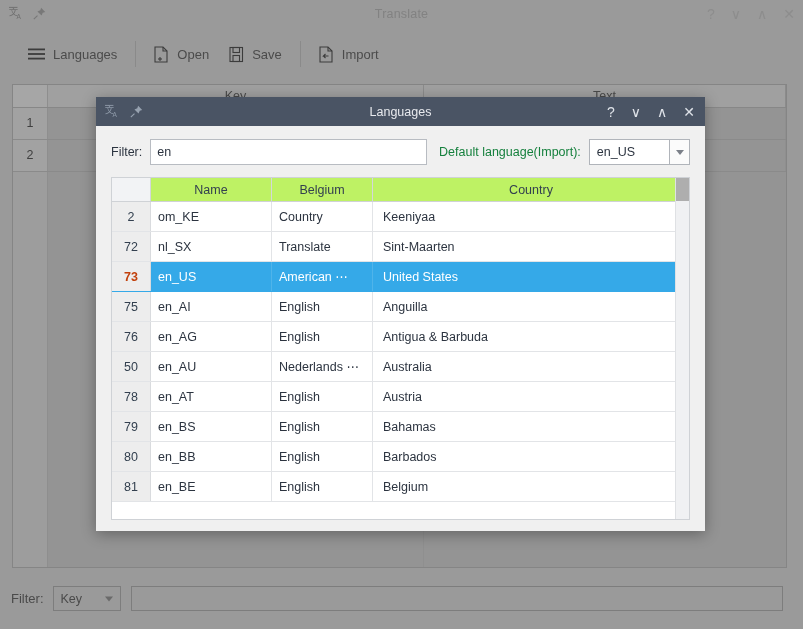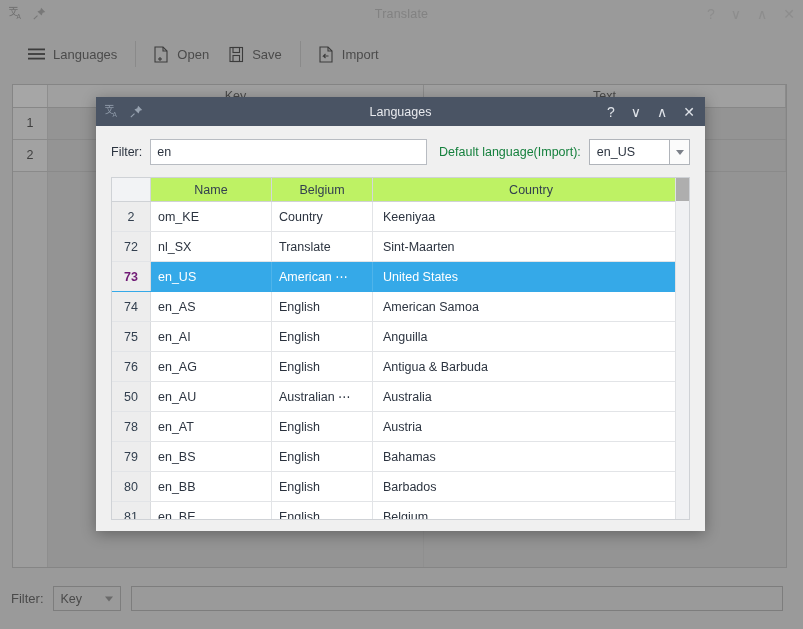--- a/index.html
+++ b/index.html
@@ -346,21 +346,21 @@
     border-right: 1px solid #d9dbde;
   }
   .ltable tbody tr.sel td {
     background: #35a9e8;
     color: #ffffff;
     border-right: 1px solid #4fb4ea;
     border-bottom: 1px solid #35a9e8;
   }
   .ltable tbody tr.sel td.rowhead {
     background: #ededed;
-    color: #701a75;
+    color: #c2410c;
     font-weight: bold;
     border-right: 1px solid #d9dbde;
   }
   .ltable tbody tr.sel td.c-country { border-right: none; }
   .ltable tbody td.c-country { border-right: none; padding-left: 10px; }
 
   .vscroll {
     position: absolute;
     right: 0; top: 0;
     width: 14px;
@@ -561,41 +561,35 @@
               <td>Translate</td>
               <td class="c-country">Sint-Maarten</td>
             </tr>
             <tr class="sel">
               <td class="rowhead">73</td>
               <td>en_US</td>
               <td>American ⋯</td>
               <td class="c-country">United States</td>
             </tr>
             <tr>
-              <td class="rowhead">74</td>
-              <td>en_AS</td>
-              <td>English</td>
-              <td class="c-country">American Samoa</td>
-            </tr>
-            <tr>
               <td class="rowhead">75</td>
               <td>en_AI</td>
               <td>English</td>
               <td class="c-country">Anguilla</td>
             </tr>
             <tr>
               <td class="rowhead">76</td>
               <td>en_AG</td>
               <td>English</td>
               <td class="c-country">Antigua &amp; Barbuda</td>
             </tr>
             <tr>
               <td class="rowhead">50</td>
               <td>en_AU</td>
-              <td>Australian ⋯</td>
+              <td>Nederlands ⋯</td>
               <td class="c-country">Australia</td>
             </tr>
             <tr>
               <td class="rowhead">78</td>
               <td>en_AT</td>
               <td>English</td>
               <td class="c-country">Austria</td>
             </tr>
             <tr>
               <td class="rowhead">79</td>

